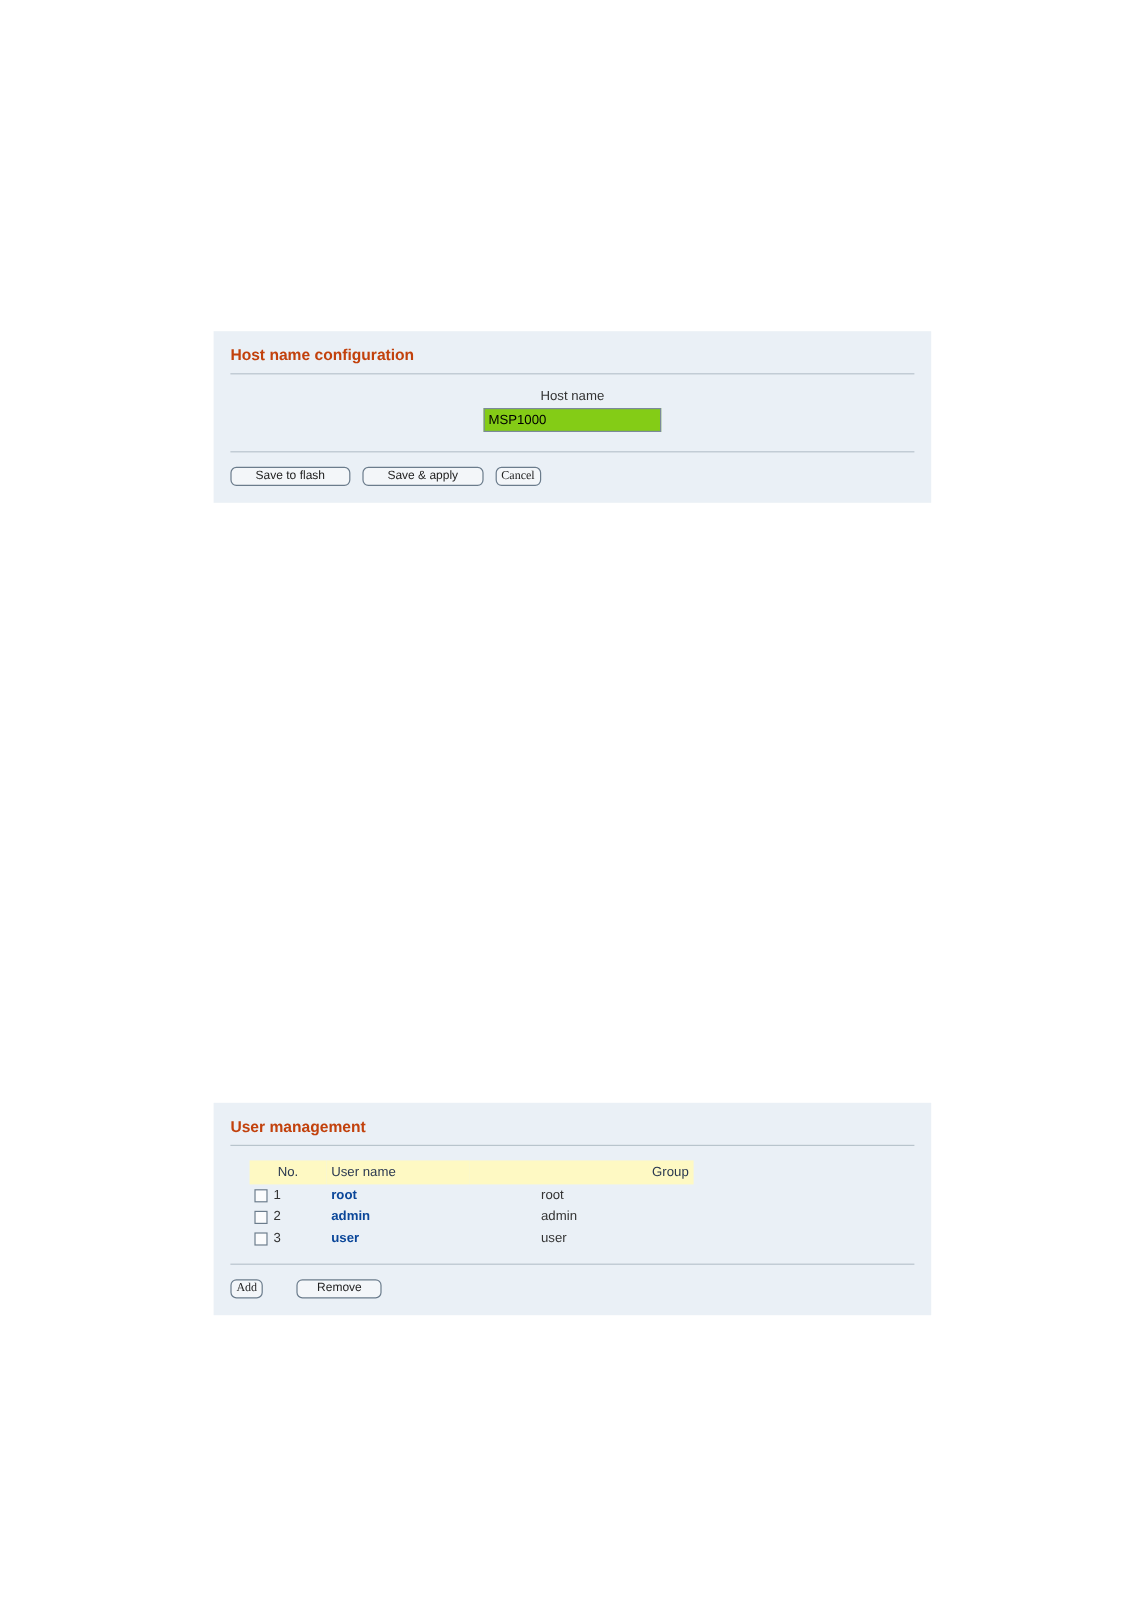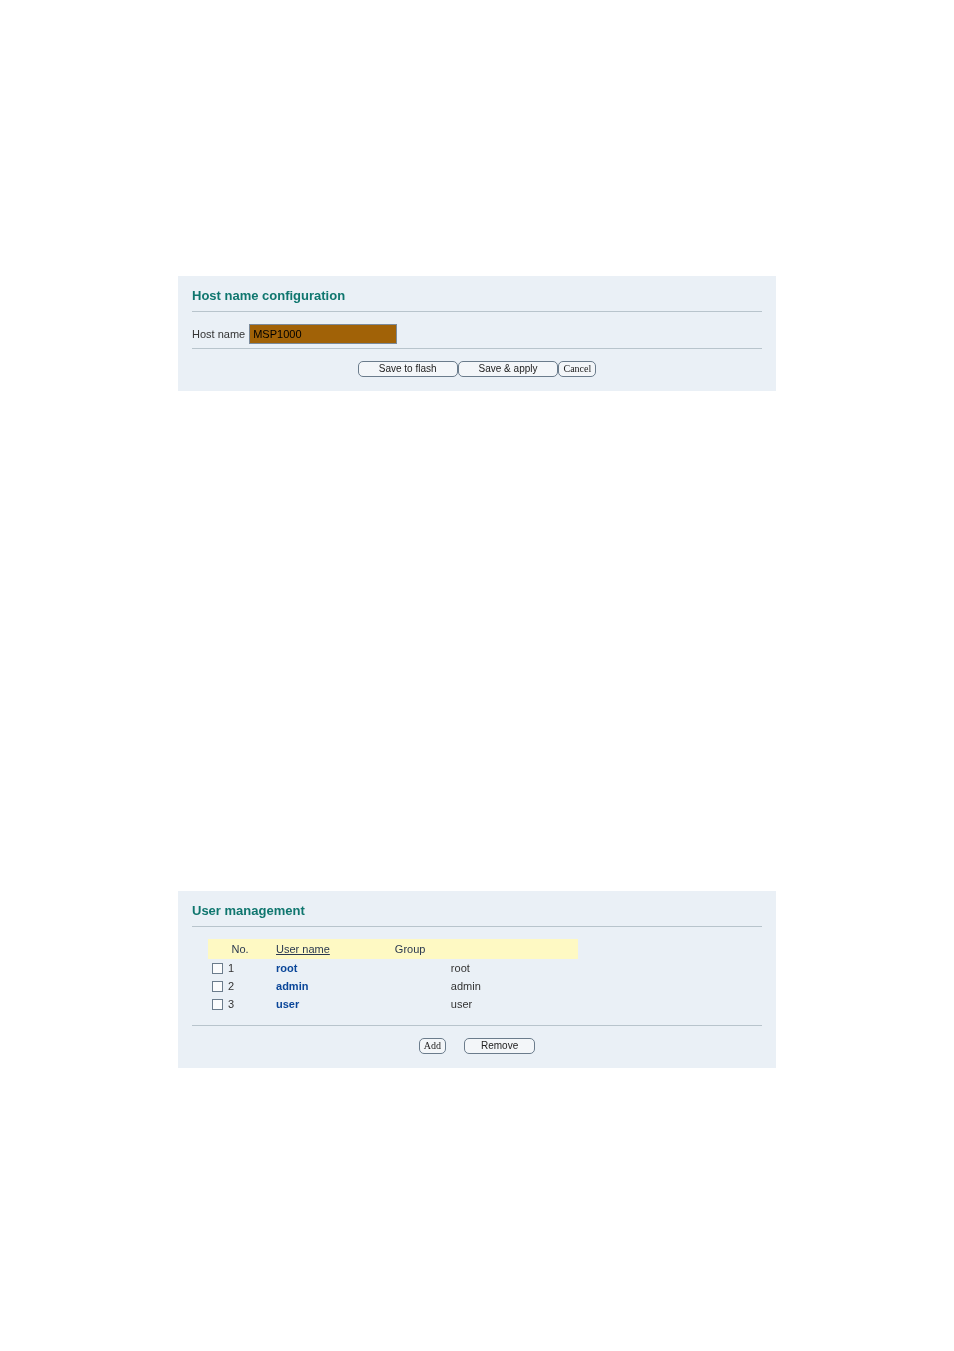--- a/index.html
+++ b/index.html
@@ -17,50 +17,51 @@
   }
   .panel {
     margin: 0 178px 0 178px;
     background: #eaf0f6;
     padding: 10px 14px 14px 14px;
     box-sizing: border-box;
   }
   .panel-title {
     font-weight: bold;
     font-size: 13px;
-    color: #0f766e;
+    color: #c2410c;
     padding: 2px 0 6px 0;
   }
   .hr {
     border: none;
     border-top: 1px solid #b8c4cc;
     margin: 2px 0 12px 0;
   }
   .formrow {
     display: flex;
     align-items: center;
     gap: 4px;
-    margin-bottom: 4px;
+    margin-bottom: 16px;
+    flex-direction: column;
   }
   .fieldlabel {
     font-size: 11px;
     color: #333;
     white-space: nowrap;
   }
   input[type="text"].textinput {
     border: 1px solid #7b8a9a;
-    background: #a16207;
+    background: #84cc16;
     height: 16px;
     padding: 1px 3px;
     font-size: 11px;
     width: 140px;
   }
   .btnrow {
     display: flex;
-    justify-content: center;
+    gap: 10px;
   }
   button.flatbtn {
     border: 1px solid #6b7c8c;
     border-radius: 5px;
     background: #f3f6f9;
     font-size: 10px;
     color: #222;
     height: 16px;
     line-height: 12px;
     cursor: pointer;
@@ -85,22 +86,22 @@
   }
   table.usertable thead th {
     background: #fef9c3;
     color: #2a3850;
     font-weight: normal;
     text-align: left;
     padding: 2px 4px;
     height: 16px;
   }
   table.usertable thead th.col-no { width: 60px; text-align: center; }
-  table.usertable thead th.col-user { width: 120px; text-decoration: underline; }
-  table.usertable thead th.col-group { width: 190px; text-align: left;}
+  table.usertable thead th.col-user { width: 120px; }
+  table.usertable thead th.col-group { width: 190px; text-align: right;}
   table.usertable tbody td {
     padding: 1px 4px;
     vertical-align: middle;
     height: 16px;
   }
   table.usertable tbody td.col-no {
     display: flex;
     align-items: center;
     gap: 5px;
   }

